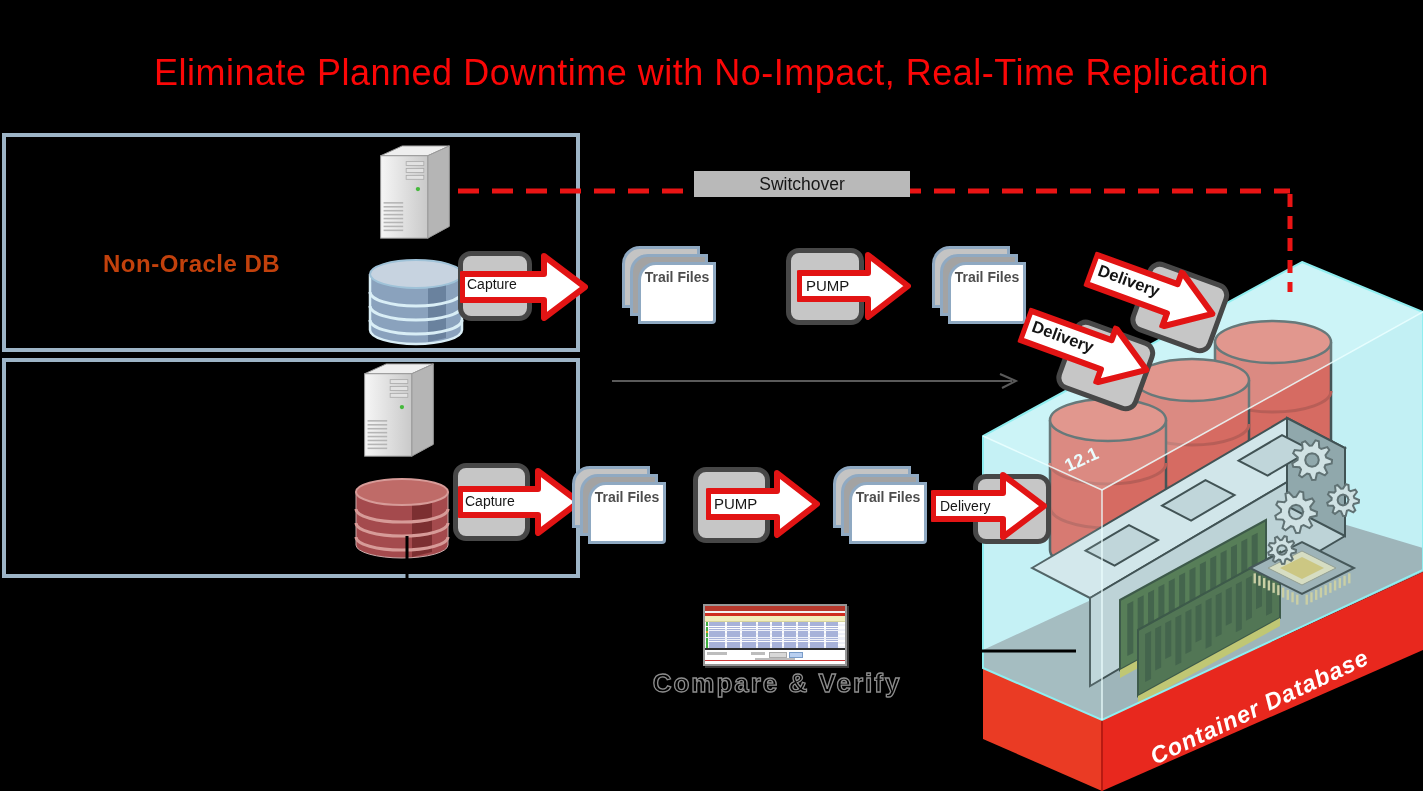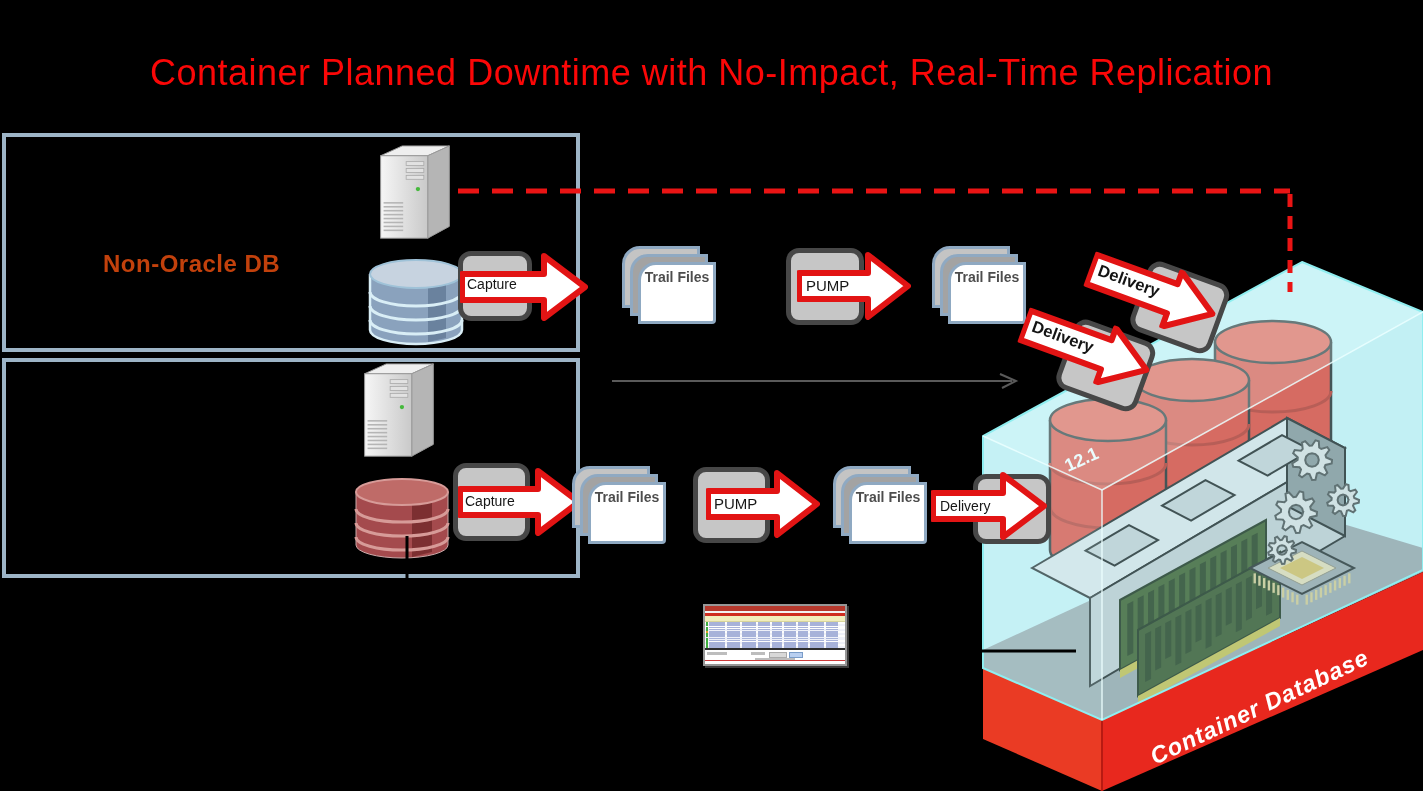--- a/index.html
+++ b/index.html
@@ -50,21 +50,21 @@
 
   .compare-label{left:642px;top:668px;width:270px;text-align:center;color:#000;
                  font-size:26px;font-weight:bold;letter-spacing:2px;
                  -webkit-text-stroke:1.3px #8d8d8d;text-shadow:0 0 1px #777;}
 </style>
 </head>
 <body>
 
 <div class="stage">
 
-  <div class="abs title">Container Planned Downtime with No-Impact, Real-Time Replication</div>
+  <div class="abs title">Eliminate Planned Downtime with No-Impact, Real-Time Replication</div>
 
   <div class="abs zone zone-top"></div>
   <div class="abs zone zone-bottom"></div>
   <div class="abs nonoracle">Non-Oracle DB</div>
 
   <svg class="abs" style="left:366px;top:142px" width="96" height="106" viewBox="0 0 96 108">
     <defs>
         <linearGradient id="gsrv" x1="0" y1="0" x2="1" y2="0">
       <stop offset="0" stop-color="#f6f6f6"></stop>
           <stop offset="1" stop-color="#c9c9c9"></stop>
@@ -250,20 +250,23 @@
     <line x1="458" y1="191" x2="1290" y2="191" stroke="#ea1414" stroke-width="5" stroke-dasharray="21 13"></line>
     <line x1="1290" y1="194" x2="1290" y2="292" stroke="#ea1414" stroke-width="5" stroke-dasharray="13 9"></line>
     <g>
       <line x1="612" y1="381" x2="1012" y2="381" stroke="#5a5a5a" stroke-width="2"></line>
       <polyline points="1000,374 1016,381 1002,388" fill="none" stroke="#5a5a5a" stroke-width="2"></polyline>
     </g>
     <line x1="843" y1="651" x2="1076" y2="651" stroke="#000" stroke-width="3"></line>
     <line x1="407" y1="536" x2="407" y2="581" stroke="#000" stroke-width="3"></line>
   </svg>
 
+  <div class="abs switchbar">
+    <span>Switchover</span>
+  </div>
 
   <div class="abs pad" style="left:458px;top:251px;width:64px;height:60px"></div>
   <svg class="abs parrow" style="left:460px;top:253px" width="128" height="68">
     <polygon points="2,21 84,21 84,3 125,34 84,65 84,47 2,47"></polygon>
     </svg>
   <div class="abs plabel" style="left:467px;top:276px">Capture</div>
 
   <div class="abs pad" style="left:453px;top:463px;width:67px;height:68px"></div>
   <svg class="abs parrow" style="left:458px;top:468px" width="124" height="68">
     <polygon points="2,21 80,21 80,3 121,34 80,65 80,47 2,47"></polygon>
@@ -483,14 +486,15 @@
     <div class="mt-sep"></div>
     <div class="mt-footer">
       <div class="fbar" style="left:2px;top:2px;width:20px;height:3px"></div>
       <div class="fbar" style="left:46px;top:2px;width:14px;height:3px"></div>
       <div class="fbar" style="left:64px;top:1.5px;width:16px;height:4px;background:#d8d8d8;border:.5px solid #aaa"></div>
       <div class="fbar" style="left:84px;top:1.5px;width:12px;height:4px;background:#b9cff0;border:.5px solid #7a9cc8"></div>
       <div class="fbar" style="left:50px;top:8px;width:40px;height:1.5px"></div>
       <div class="mt-redline"></div>
     </div>
   </div>
+  <div class="abs compare-label">Compare &amp; Verify</div>
 
 </div>
 
 </body></html>

